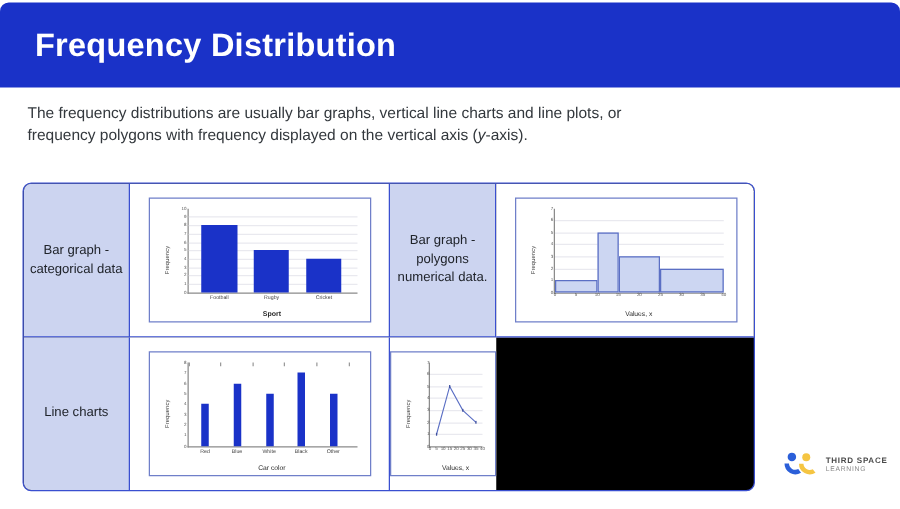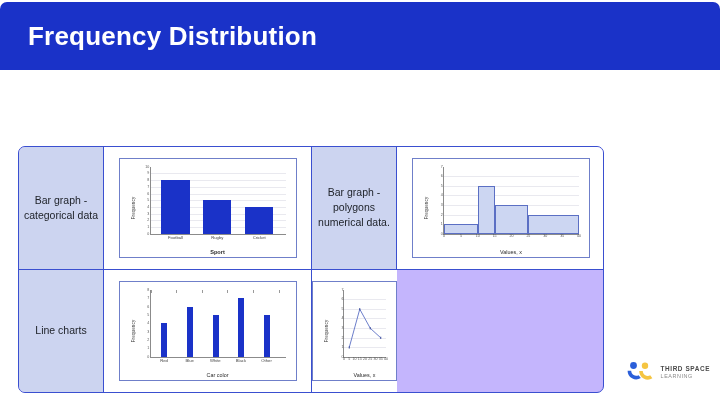--- a/index.html
+++ b/index.html
@@ -39,21 +39,21 @@
   
   .tbl {
     position: absolute; left: 18px; top: 146px;
     width: 586px; height: 247px;
     border: 1.6px solid #3a4fd0;
     border-radius: 7px;
     overflow: hidden;
     display: grid;
     grid-template-columns: 85px 208px 85px 208px;
     grid-template-rows: 1fr 1fr;
-    background: #c4b5fd;
+    background: #000000;
   }
   .cell { position: relative; overflow: hidden; }
   .cell.lbl {
     background: #ccd4f0;
     display: flex; align-items: center; justify-content: center;
     text-align: center;
     font-size: 10.5px;
     line-height: 15px;
     color: #20242b;
   }
@@ -135,20 +135,22 @@
 </head>
 <body>
 
 <div class="slide">
 
   <div class="header">
     <div class="header-title">Frequency Distribution</div>
   </div>
 
   <div class="intro">
+    <div>The frequency distributions are usually bar graphs, vertical line charts and line plots, or</div>
+    <div><span>frequency polygons with frequency displayed on the vertical axis (</span><i>y</i><span>-axis).</span></div>
   </div>
 
   <div class="tbl">
 
     <div class="cell lbl b-r b-b">
       <span>Bar graph - categorical data</span>
     </div>
 
     <div class="cell gfx b-r b-b">
       <div class="chart">

